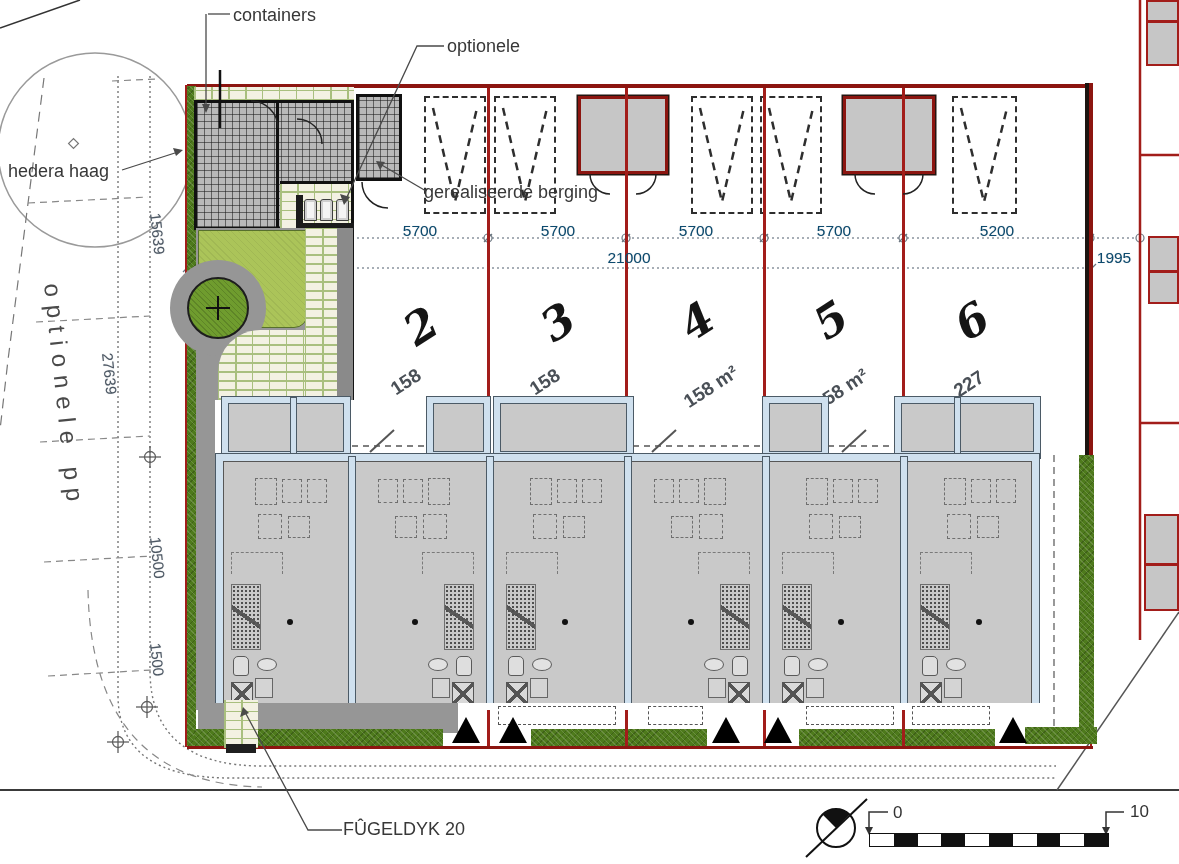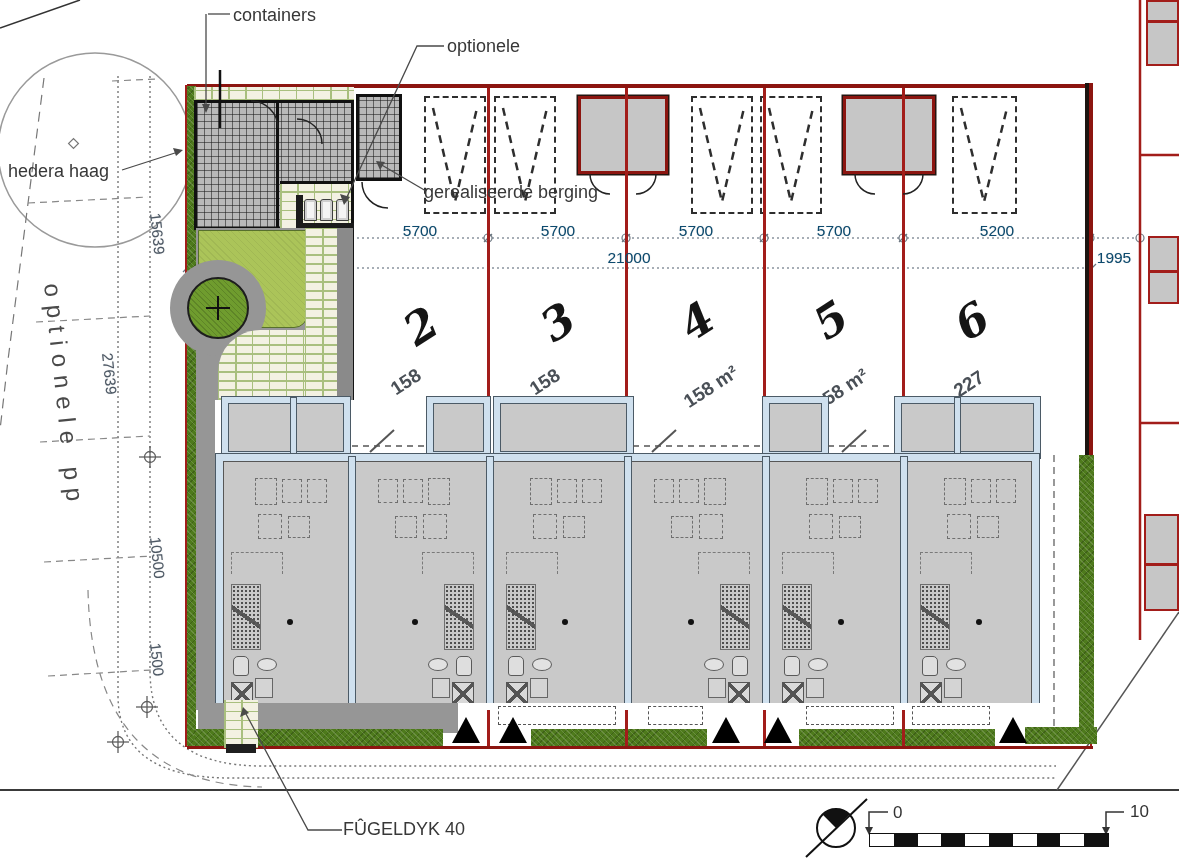--- a/index.html
+++ b/index.html
@@ -386,21 +386,21 @@
       <circle cx="836" cy="828" r="19" fill="#fff" stroke="#111" stroke-width="2"></circle>
       <line x1="806" y1="857" x2="867" y2="799" stroke="#111" stroke-width="2"></line>
       <path d="M836,828 L822.6,814.6 A19,19 0 0 1 849.4,814.6 Z" fill="#111"></path>
     </g>
   </svg>
 
   <div class="abs lbl" style="left:233px;top:5px">containers</div>
   <div class="abs lbl" style="left:447px;top:36px">optionele</div>
   <div class="abs lbl" style="left:8px;top:161px">hedera haag</div>
   <div class="abs lbl" style="left:424px;top:182px">gerealiseerde berging</div>
-  <div class="abs lbl" style="left:343px;top:819px">FÛGELDYK 40</div>
+  <div class="abs lbl" style="left:343px;top:819px">FÛGELDYK 20</div>
   <div class="abs ppopt" style="left:66px;top:282px">optionele pp</div>
 
   <div id="scalebar" class="abs scalebar" style="left:869px;top:833px;width:240px;height:14px">
       <div style="background: rgb(255, 255, 255);"></div>
       <div style="background: rgb(17, 17, 17);"></div>
       <div style="background: rgb(255, 255, 255);"></div>
       <div style="background: rgb(17, 17, 17);"></div>
       <div style="background: rgb(255, 255, 255);"></div>
       <div style="background: rgb(17, 17, 17);"></div>
       <div style="background: rgb(255, 255, 255);"></div>

